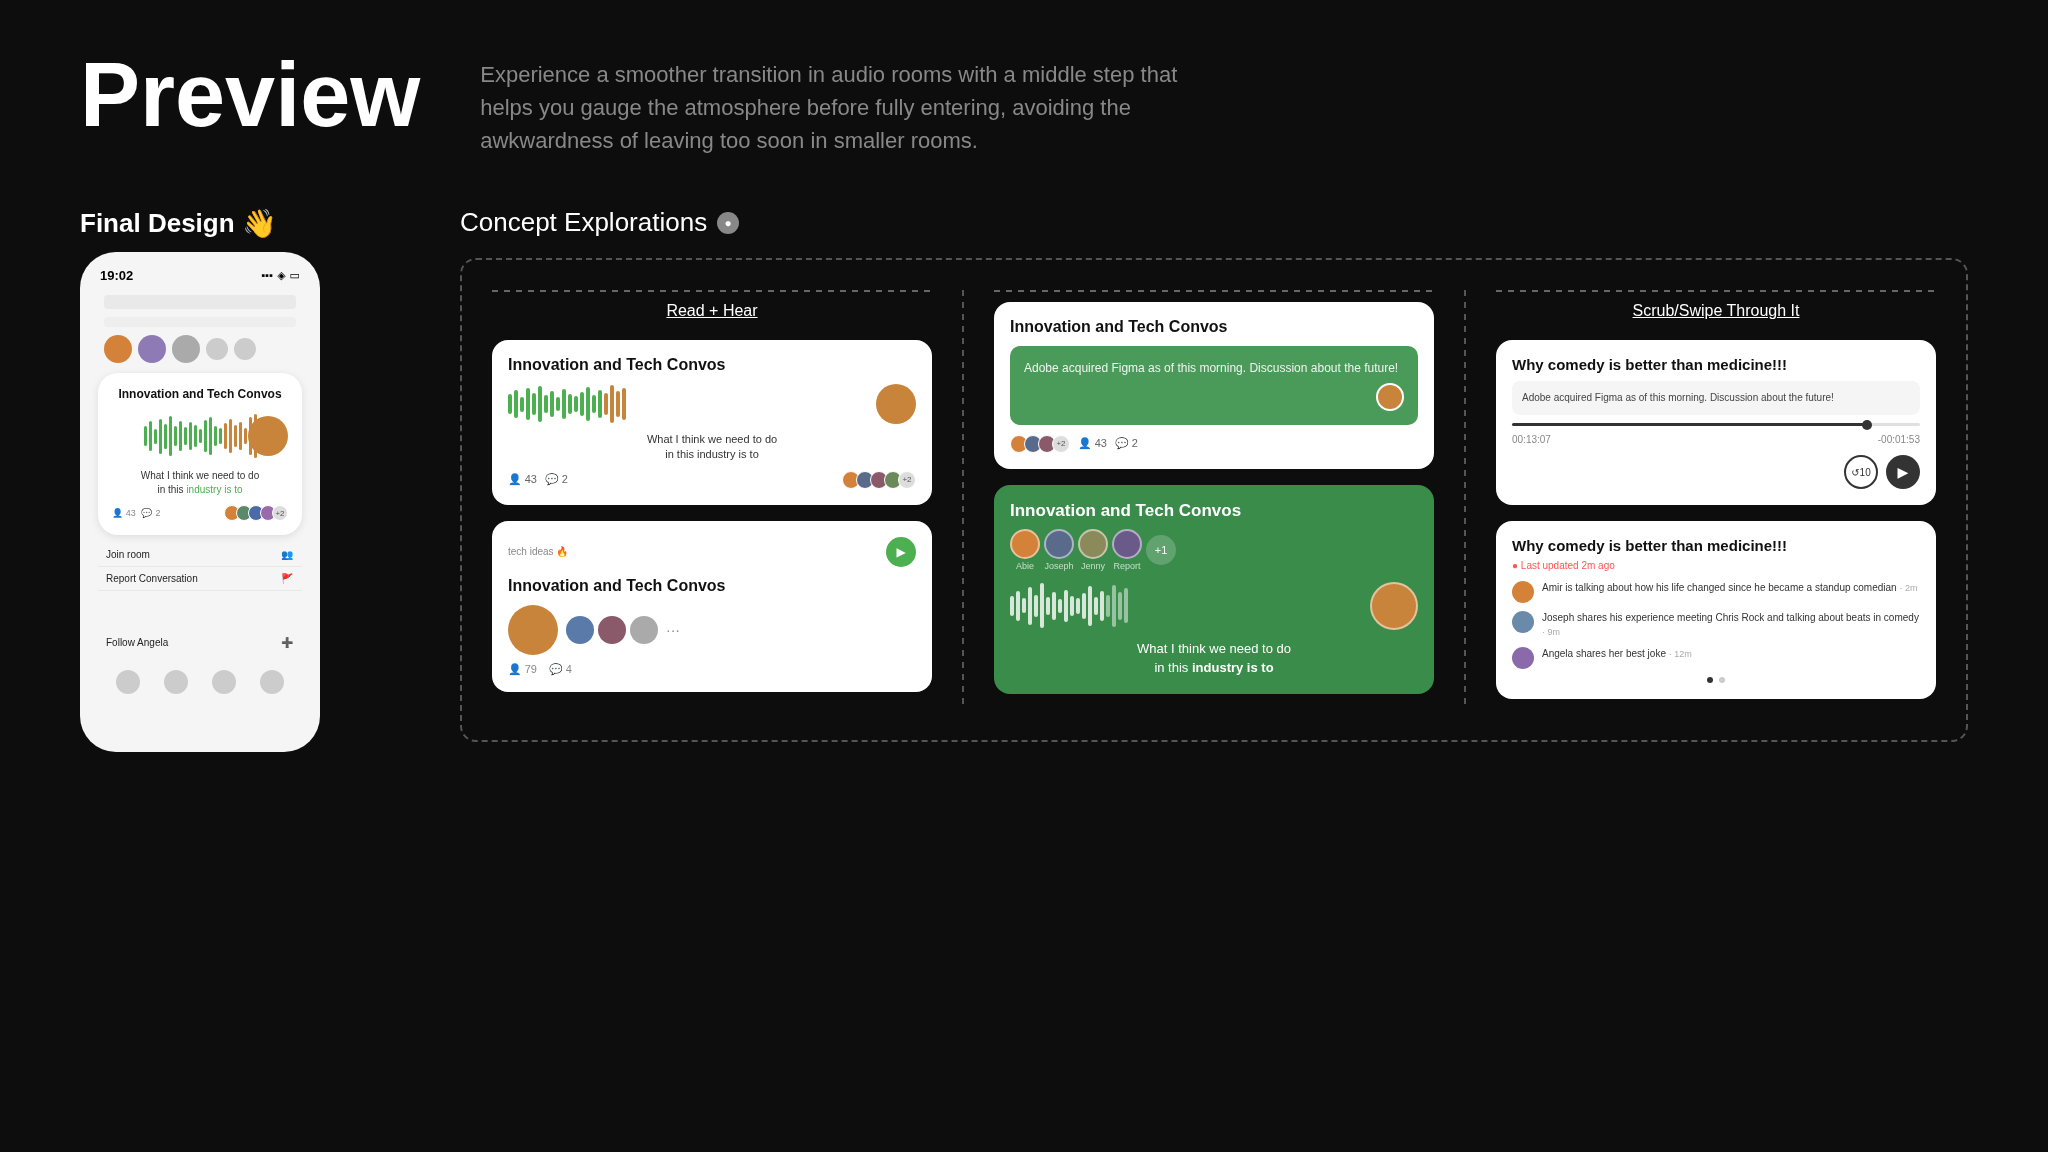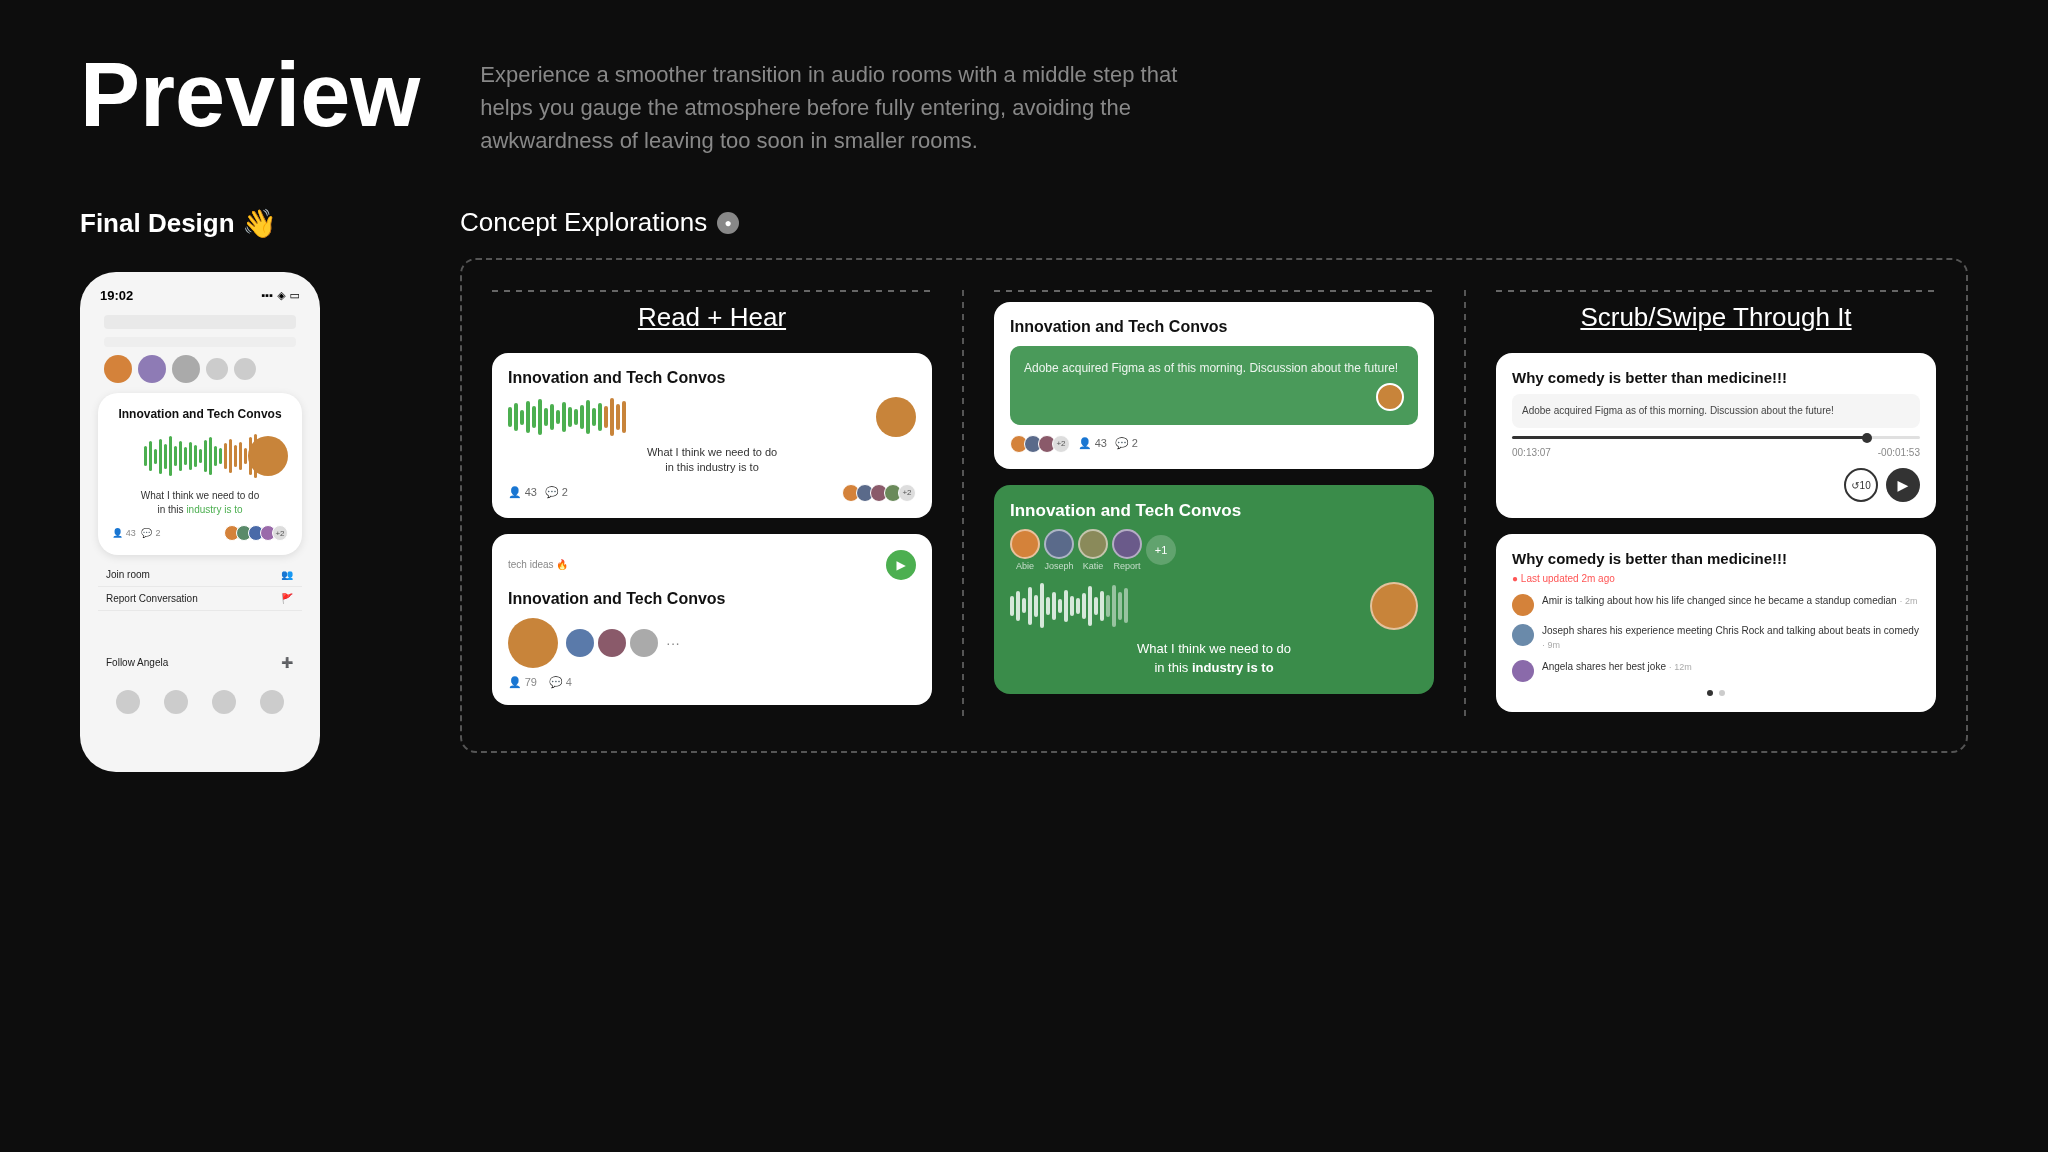--- a/index.html
+++ b/index.html
@@ -47,21 +47,21 @@
 
     
     .final-design-section {
       width: 340px;
       flex-shrink: 0;
     }
     .section-label {
       font-size: 26px;
       font-weight: 800;
       color: #fff;
-      margin-bottom: 32px;
+      margin-bottom: 12px;
       display: flex;
       align-items: center;
       gap: 8px;
     }
     .section-label-emoji {
       font-size: 28px;
     }
 
     
     .phone-mockup {
@@ -250,21 +250,21 @@
       display: flex;
       gap: 30px;
     }
     .concept-column {
       flex: 1;
       display: flex;
       flex-direction: column;
       gap: 0;
     }
     .concept-col-title {
-      font-size: 26px;
+      font-size: 16px;
       font-weight: 400;
       color: #fff;
       text-decoration: underline;
       text-align: center;
       margin-bottom: 20px;
     }
 
     
     .card-white {
       background: #fff;
@@ -850,21 +850,21 @@
                 <div class="green-av-item">
                   <div class="green-av a"></div>
                   <div class="green-av-label">Abie</div>
                 </div>
                 <div class="green-av-item">
                   <div class="green-av b"></div>
                   <div class="green-av-label">Joseph</div>
                 </div>
                 <div class="green-av-item">
                   <div class="green-av c"></div>
-                  <div class="green-av-label">Katie</div>
+                  <div class="green-av-label">Jenny</div>
                 </div>
                 <div class="green-av-item">
                   <div class="green-av d"></div>
                   <div class="green-av-label">Report</div>
                 </div>
                 <div class="green-av-item">
                   <div class="green-av-plus">+1</div>
                 </div>
               </div>
               <div style="position:relative;">

